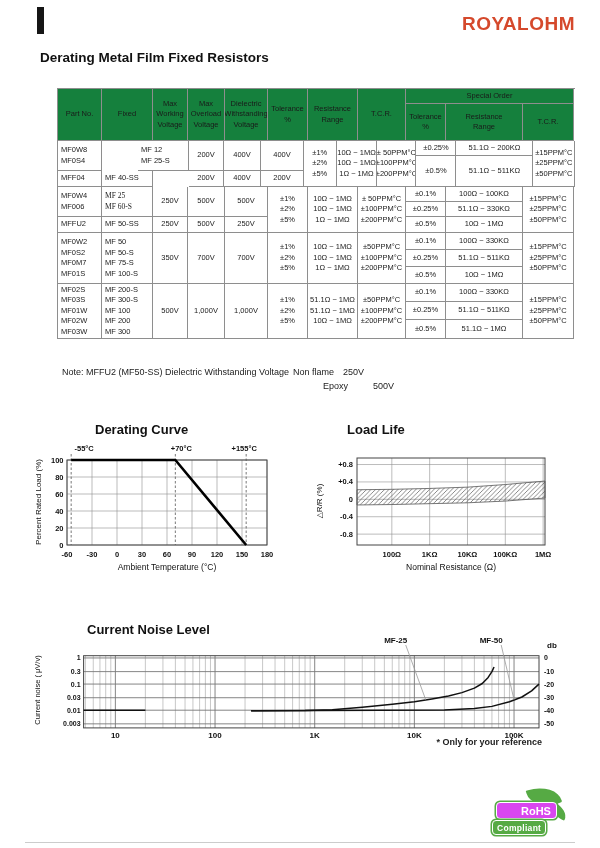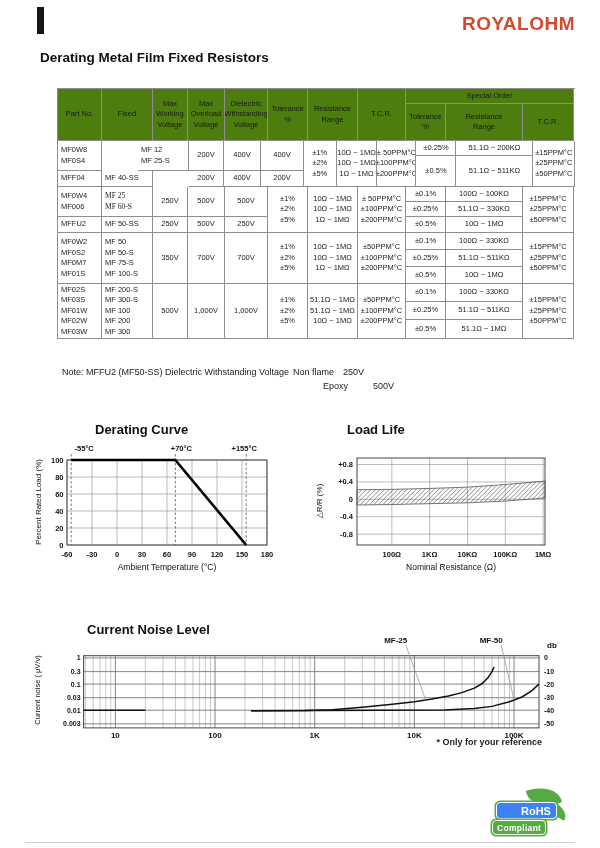--- a/index.html
+++ b/index.html
@@ -10,21 +10,21 @@
   .title{position:absolute;left:40px;top:50px;margin:0;font-size:13.5px;font-weight:bold;color:#111;}
 
   
   .spec-table{position:absolute;left:57px;top:88px;width:517px;
               border-top:1px solid #8e8e8e;border-left:1px solid #8e8e8e;font-size:7.5px;line-height:10.5px;}
   .trow{display:flex;}
   .tcol{display:flex;flex-direction:column;}
   .tcell{box-sizing:border-box;border-right:1px solid #8e8e8e;border-bottom:1px solid #8e8e8e;
          display:flex;align-items:center;justify-content:center;text-align:center;
          white-space:pre-line;overflow:hidden;background:#fff;}
-  .th{background:#4d7c0f;}
+  .th{background:#15803d;}
   .tl{justify-content:flex-start;text-align:left;padding-left:3px;}
 
   
   .note{position:absolute;left:62px;top:366px;font-size:9px;line-height:13.5px;color:#222;}
   .note-mat{display:inline-block;width:50px;margin-left:4px;}
   .note-row2{margin-left:257px;}
 
   
   .chart-title{position:absolute;margin:0;font-size:13px;font-weight:bold;color:#111;}
   .chart{position:absolute;}
@@ -439,16 +439,16 @@
         <text x="463.20251292732564" y="15" font-size="8" text-anchor="middle" font-weight="bold">MF-50</text>
         <line x1="473.20251292732564" y1="17" x2="486.0411890367053" y2="71.80192230226214" stroke="#999" stroke-width="0.8"></line>
       </svg></div>
   <div class="ref-note">* Only for your reference</div>
 
   <div class="footer-rule"></div>
 
   <div class="rohs">
     <div class="leaf1" style="background: rgb(86, 170, 68);"></div>
     <div class="leaf2" style="background: rgb(86, 170, 68);"></div>
-    <div class="badge b1" style="background: #3b82f6; box-shadow: rgb(86, 170, 68) 0px 0px 0px 1.5px; padding-left: 24px;">RoHS</div>
+    <div class="badge b1" style="background: #d946ef; box-shadow: rgb(86, 170, 68) 0px 0px 0px 1.5px; padding-left: 24px;">RoHS</div>
     <div class="badge b2" style="background: rgb(86, 170, 68); box-shadow: rgb(86, 170, 68) 0px 0px 0px 1.5px;">Compliant</div>
   </div>
 </div>
 
 </body></html>

